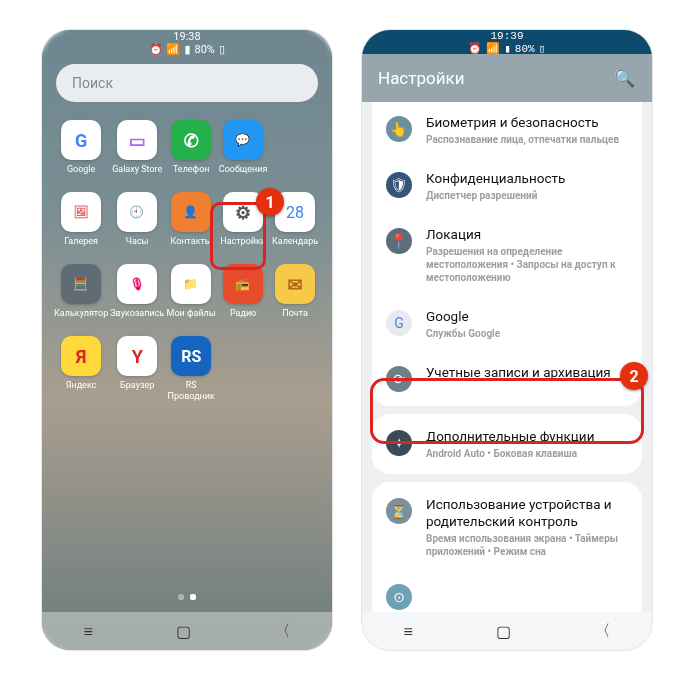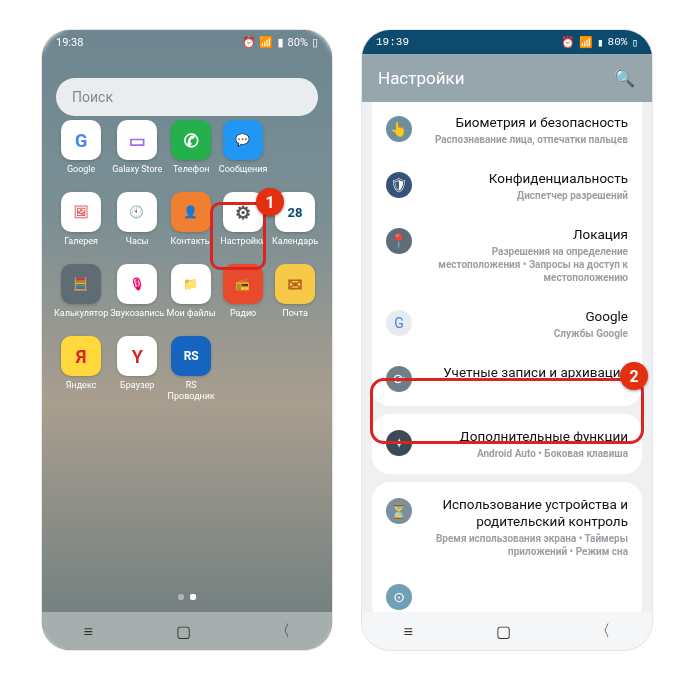--- a/index.html
+++ b/index.html
@@ -20,25 +20,25 @@
   }
   
   .launcher {
     background: linear-gradient(180deg,#6e8690 0%,#7b8f94 30%,#a99e8f 60%,#6b7c7e 100%);
     position: relative;
   }
   .launcher::after{  content:""; position:absolute; inset:0; backdrop-filter: blur(2px);}
   .status-bar{
     position:absolute; top:0; left:0; right:0; height:24px;
     display:flex; justify-content:space-between; align-items:center;
-    padding:0 14px; font-size:11px; color:#fff; z-index:3;
+    padding:0 14px; font-size:11px; color:#fff; z-index:3;flex-direction:column;
   }
   .status-r{display:flex;align-items:center;gap:4px;}
   .search-pill{
-    position:absolute; top:48px; left:14px; right:14px; height:38px;
+    position:absolute; top:34px; left:14px; right:14px; height:38px;
     background:rgba(255,255,255,0.85); border-radius:20px;
     display:flex; align-items:center; padding:0 16px; z-index:3;
     color:#888; font-size:14px;
   }
   .grid{
     position:absolute; top:90px; left:12px; right:12px; z-index:3;
     display:grid; grid-template-columns: repeat(5,1fr); gap:6px 2px;
   }
   .app{
     display:flex; flex-direction:column; align-items:center;
@@ -88,21 +88,21 @@
   }
   .card.cut-top{border-top-left-radius:0;border-top-right-radius:0;margin-top:-10px;padding-top:10px;}
   .row{
     display:flex; align-items:flex-start; padding:12px 14px; gap:14px;
   }
   .ic{
     width:26px;height:26px;border-radius:50%;flex-shrink:0;
     display:flex;align-items:center;justify-content:center;
     color:#fff;font-size:14px;margin-top:2px;
   }
-  .txt{flex:1;min-width:0;text-align:right;}
+  .txt{flex:1;min-width:0;}
   .ttl{font-size:13.5px;color:#111;line-height:17px;}
   .sub{font-size:10px;color:#9aa0a6;line-height:13px;margin-top:2px;font-weight:bold;}
   .highlight2{
     position:absolute;border:3px solid #d22;border-radius:14px;z-index:5;
     top:348px;left:8px;right:8px;height:66px;
   }
   .settings .navbar{background:#f5f6f7;}
   .fade-bottom{
     position:absolute;left:0;right:0;bottom:0;height:40px;z-index:4;
     background:linear-gradient(180deg,rgba(255,255,255,0),#fff);
@@ -158,21 +158,21 @@
         </div>
         <div class="app">
           <div class="app-ic" style="background: rgb(240, 128, 48); color: rgb(255, 255, 255); font-weight: bold; font-size: 12px;">👤</div>
           <div class="app-label">Контакты</div>
         </div>
         <div class="app">
           <div class="app-ic" style="background: rgb(255, 255, 255); color: rgb(85, 85, 85); font-weight: bold; font-size: 18px;">⚙</div>
           <div class="app-label">Настройки</div>
         </div>
         <div class="app">
-          <div class="app-ic" style="background: rgb(255, 255, 255); color: #0c4a6e; font-weight: bold; font-size: 13px;">28</div>
+          <div class="app-ic" style="background: rgb(255, 255, 255); color: #3b82f6; font-weight: normal; font-size: 16px;">28</div>
           <div class="app-label">Календарь</div>
         </div>
         <div class="app">
           <div class="app-ic" style="background: rgb(95, 108, 116); color: rgb(255, 255, 255); font-weight: bold; font-size: 12px;">🧮</div>
           <div class="app-label">Калькулятор</div>
         </div>
         <div class="app">
           <div class="app-ic" style="background: rgb(255, 255, 255); color: rgb(238, 0, 102); font-weight: bold; font-size: 12px;">🎙</div>
           <div class="app-label">Звукозапись</div>
         </div>
@@ -190,21 +190,21 @@
         </div>
         <div class="app">
           <div class="app-ic" style="background: rgb(255, 217, 59); color: rgb(214, 40, 40); font-weight: bold; font-size: 18px;">Я</div>
           <div class="app-label">Яндекс</div>
         </div>
         <div class="app">
           <div class="app-ic" style="background: rgb(255, 255, 255); color: rgb(214, 40, 40); font-weight: bold; font-size: 18px;">Y</div>
           <div class="app-label">Браузер</div>
         </div>
         <div class="app">
-          <div class="app-ic" style="background: rgb(21, 101, 192); color: rgb(255, 255, 255); font-weight: bold; font-size: 12px;">RS</div>
+          <div class="app-ic" style="background: rgb(21, 101, 192); color: rgb(255, 255, 255); font-weight: bold; font-size: 16px;">RS</div>
           <div class="app-label">RS Проводник</div>
         </div>
       </div>
 
     <div class="highlight1"></div>
     <div class="badge" style="top:158px;left:214px">1</div>
 
     <div class="dots">
       <span class="dot"></span>
         <span class="dot active"></span>

